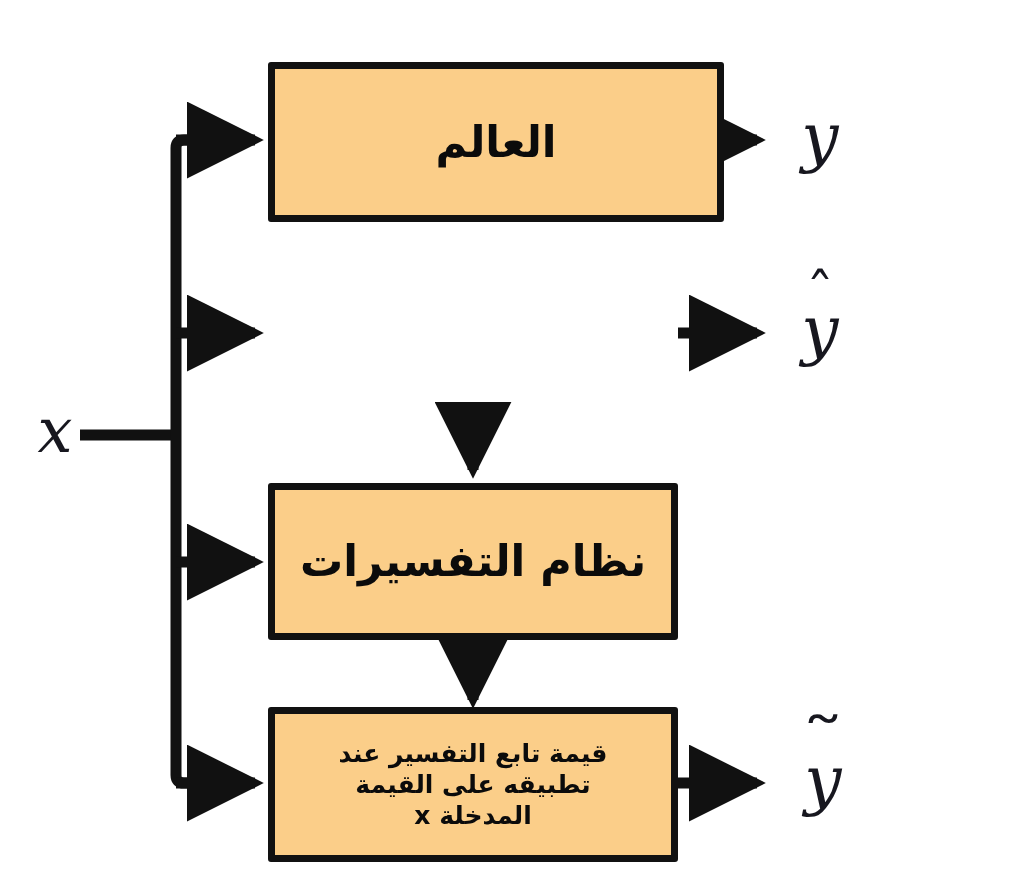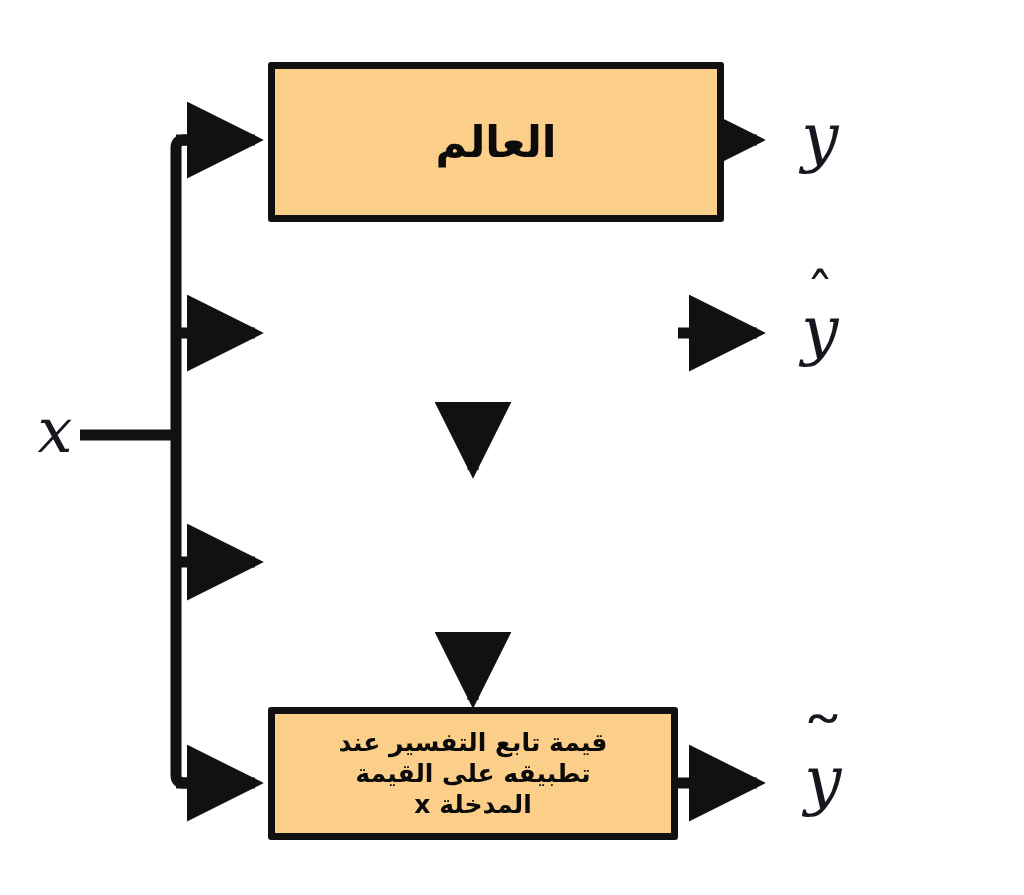--- a/index.html
+++ b/index.html
@@ -118,22 +118,25 @@
 
   <div class="math-label" style="left:24px; top:400px; width:62px; font-size:62px;">
     <span class="glyph">x</span>
   </div>
 
   <div class="node-box" style="left:268px; top:62px; width:456px; height:160px;">
     <div class="node-label big">العالم</div>
   </div>
 
 
+  <div class="node-box" style="left:268px; top:483px; width:410px; height:157px;">
+    <div class="node-label big">نظام التفسيرات</div>
+  </div>
 
-  <div class="node-box" style="left:268px; top:707px; width:410px; height:133px;">
+  <div class="node-box" style="left:268px; top:707px; width:410px; height:155px;">
     <div class="node-label small">قيمة تابع التفسير عند
 تطبيقه على القيمة
 المدخلة x</div>
   </div>
 
   <div class="math-label" style="left:785px; top:104px; width:70px; font-size:66px;">
     <span class="glyph">y</span>
   </div>
 
   <div class="math-label" style="left:785px; top:297px; width:70px; font-size:66px;">

